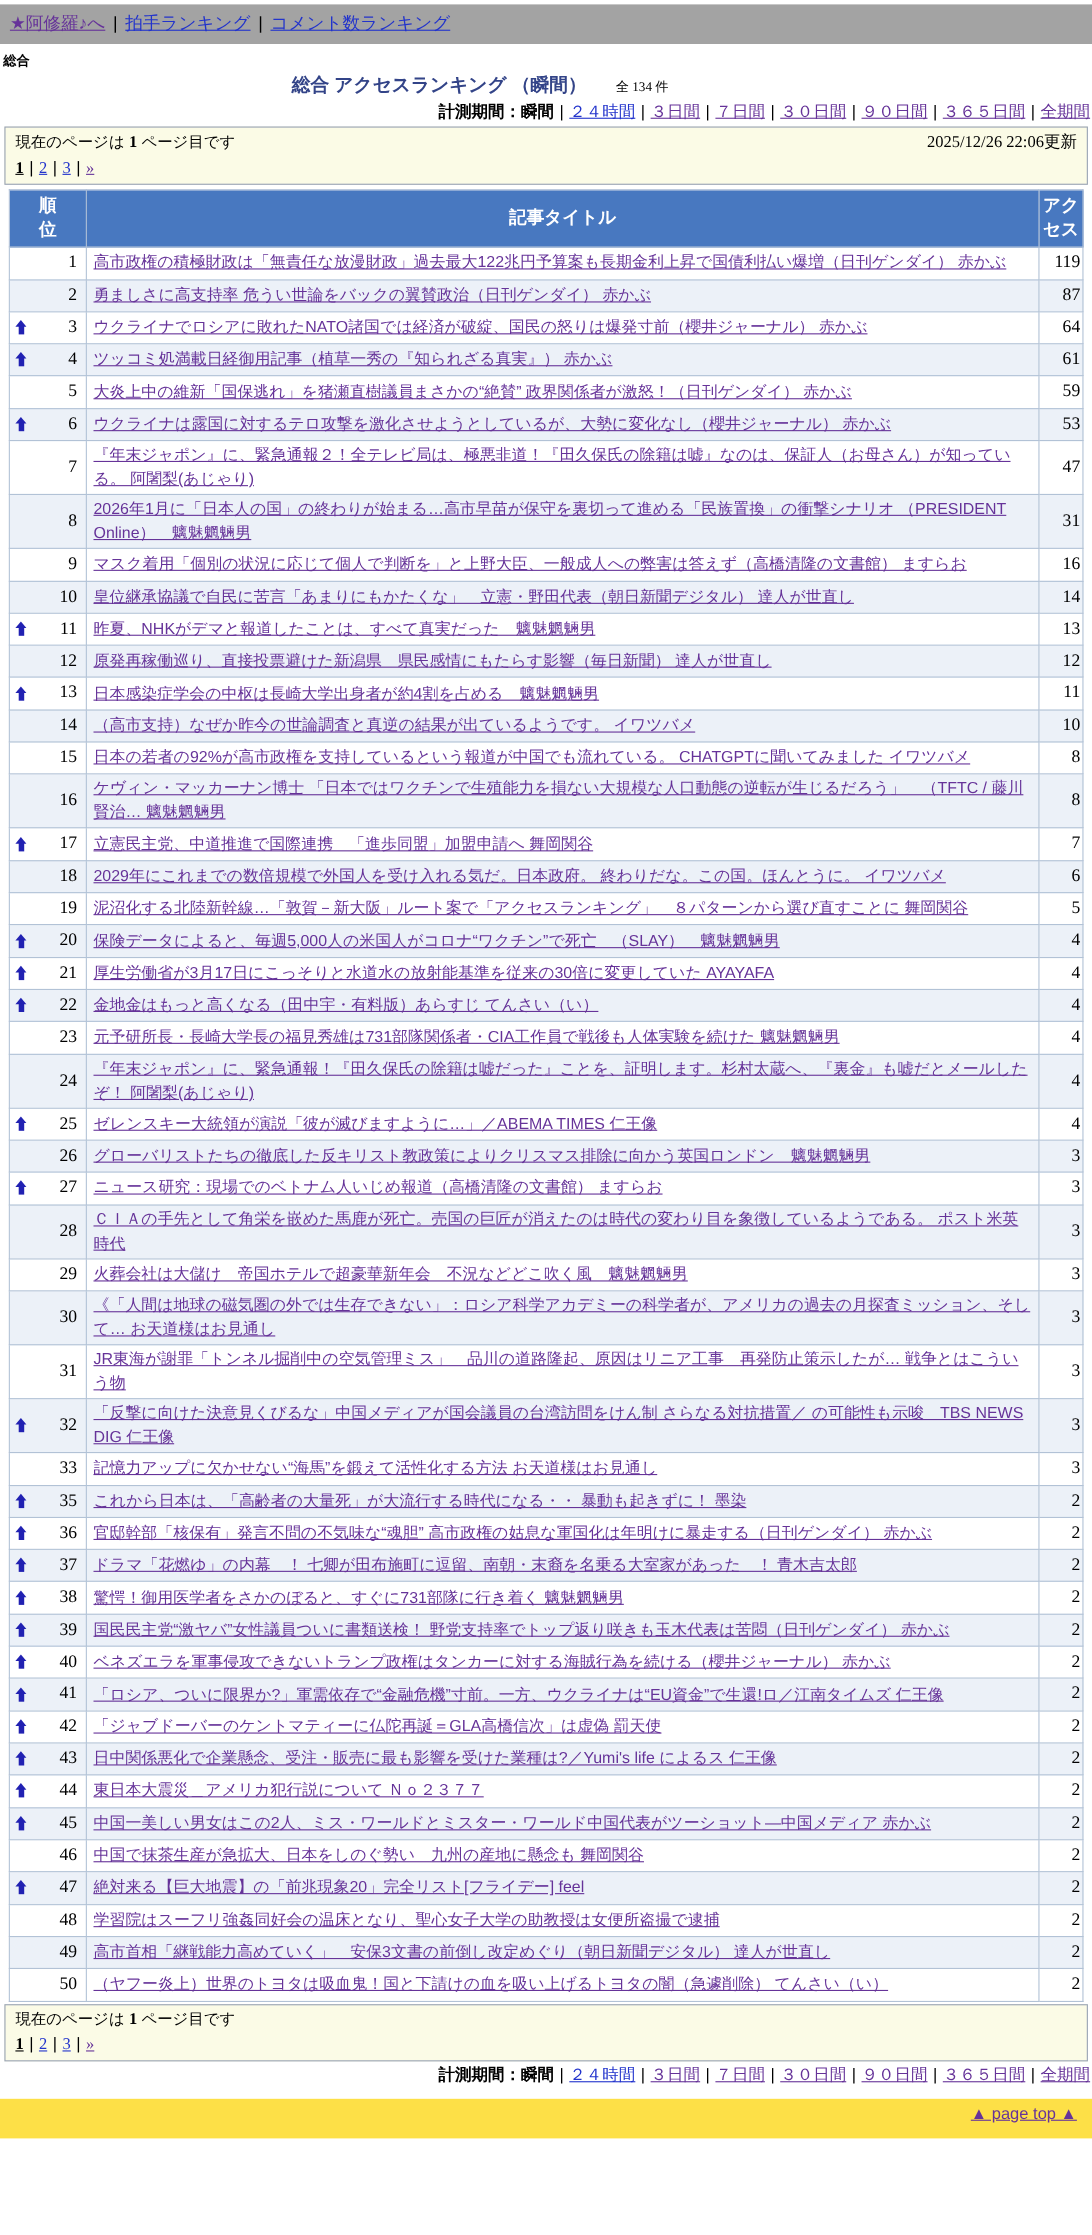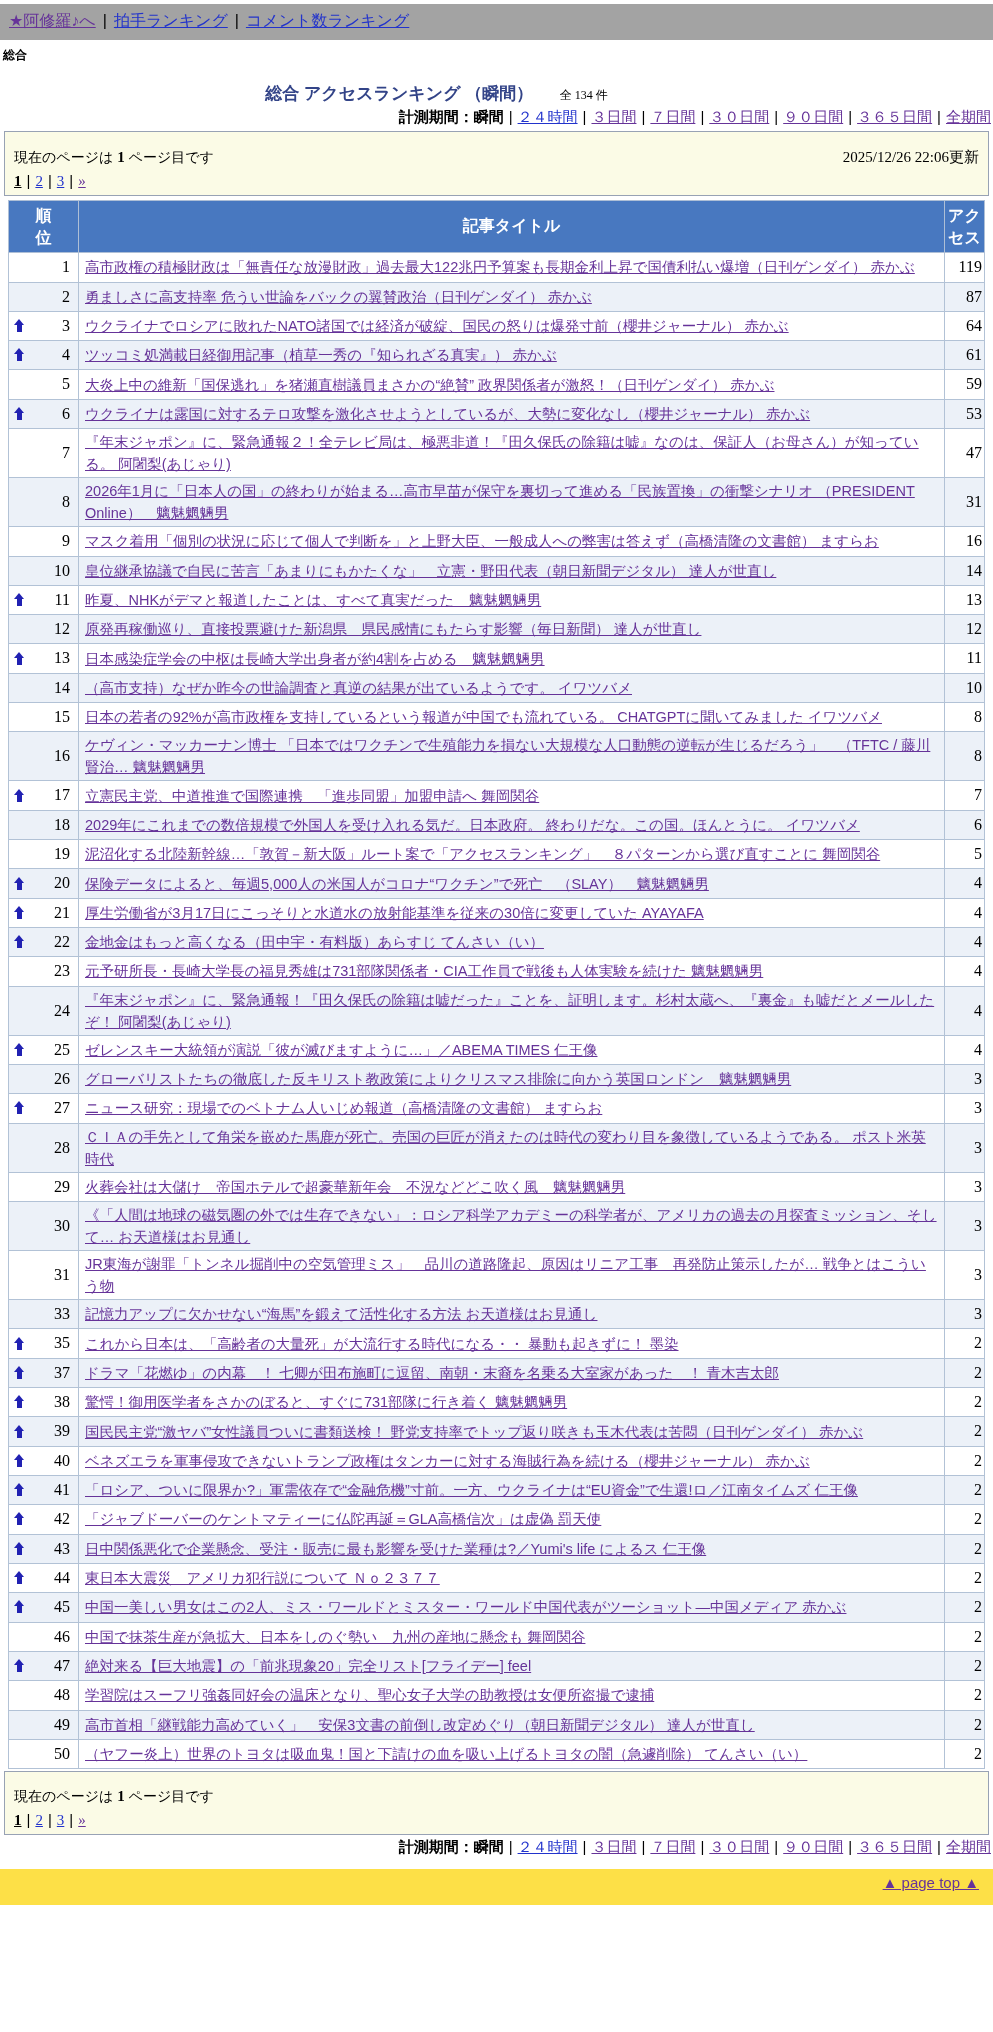--- a/index.html
+++ b/index.html
@@ -2,29 +2,29 @@
 <html><head>
 <meta charset="utf-8">
 <style>
   html,body{margin:0;padding:0;background:#ffffff;}
   body{width:993px;min-height:2032px;font-family:"Liberation Sans","DejaVu Sans",sans-serif;color:#000;}
   a{text-decoration:underline;cursor:pointer;}
   .lnk-blue{color:#2233cc;}
   .lnk-purple{color:#663399;}
   .topnav{background:#a3a3a3;margin-top:4px;padding:7px 9px 8px;font-size:16px;}
   .topnav .sep{margin:0 7px;color:#000;}
-  .section-label{font-size:12px;font-weight:bold;margin:7px 0 18px 3px;}
+  .section-label{font-size:12px;font-weight:bold;margin:7px 0 2px 3px;}
   .title-line{text-align:center;margin:2px 120px 2px 0;}
   .page-title{color:#334488;font-weight:bold;font-size:17px;}
   .total-count{font-size:12px;margin-left:22px;font-family:"Liberation Serif",serif;}
   .period-line{text-align:right;font-size:15px;margin:3px 2px 4px 0;white-space:nowrap;}
   .period-label{font-weight:bold;}
   .period-current{font-weight:bold;color:#000;}
   .period-line .sep{margin:0 5px;}
-  .info-box{background:#fbfbe6;border:1px solid #98a2b4;margin:2px 4px;padding:16px 9px 5px;font-size:14px;}
+  .info-box{background:#fbfbe6;border:1px solid #98a2b4;margin:2px 4px;padding:4px 9px 5px;font-size:14px;}
   .info-row{display:flex;justify-content:space-between;align-items:center;}
   .pg-num{font-weight:bold;font-family:"Liberation Serif",serif;font-size:15px;}
   .updated{font-family:"Liberation Serif",serif;font-size:15px;}
   .pager{margin-top:5px;font-family:"Liberation Serif",serif;font-size:15px;}
   .pager .sep{margin:0 5px;font-family:"Liberation Sans",sans-serif;}
   .pager .current{font-weight:bold;text-decoration:underline;color:#000;}
   .pager a{color:#2233cc;}
   .pager a.lnk-purple{color:#663399;}
   table.rank-table{border-collapse:collapse;margin:4px 8px 2px;width:977px;table-layout:fixed;}
   .rank-table th{background:#4878c0;color:#fff;font-size:16px;font-weight:bold;border:1px solid #aebfd6;padding:4px 2px;text-align:center;vertical-align:middle;}
@@ -371,34 +371,54 @@
             <span class="rank-inner">
               <span class="rank-num">31</span>
             </span>
           </td>
           <td class="title-cell"><a class="title-link">JR東海が謝罪「トンネル掘削中の空気管理ミス」　品川の道路隆起、原因はリニア工事　再発防止策示したが… 戦争とはこういう物</a></td>
           <td class="access-cell">3</td>
         </tr>
         <tr>
           <td class="rank-cell">
             <span class="rank-inner">
+              <span class="up-arrow"></span>
+              <span class="rank-num">32</span>
+            </span>
+          </td>
+          <td class="title-cell"><a class="title-link">「反撃に向けた決意見くびるな」中国メディアが国会議員の台湾訪問をけん制 さらなる対抗措置／ の可能性も示唆　TBS NEWS DIG 仁王像</a></td>
+          <td class="access-cell">3</td>
+        </tr>
+        <tr>
+          <td class="rank-cell">
+            <span class="rank-inner">
               <span class="rank-num">33</span>
             </span>
           </td>
           <td class="title-cell"><a class="title-link">記憶力アップに欠かせない“海馬”を鍛えて活性化する方法 お天道様はお見通し</a></td>
           <td class="access-cell">3</td>
         </tr>
         <tr>
           <td class="rank-cell">
             <span class="rank-inner">
               <span class="up-arrow"></span>
               <span class="rank-num">35</span>
             </span>
           </td>
           <td class="title-cell"><a class="title-link">これから日本は、「高齢者の大量死」が大流行する時代になる・・ 暴動も起きずに！ 墨染</a></td>
+          <td class="access-cell">2</td>
+        </tr>
+        <tr>
+          <td class="rank-cell">
+            <span class="rank-inner">
+              <span class="up-arrow"></span>
+              <span class="rank-num">36</span>
+            </span>
+          </td>
+          <td class="title-cell"><a class="title-link">官邸幹部「核保有」発言不問の不気味な“魂胆” 高市政権の姑息な軍国化は年明けに暴走する（日刊ゲンダイ） 赤かぶ</a></td>
           <td class="access-cell">2</td>
         </tr>
         <tr>
           <td class="rank-cell">
             <span class="rank-inner">
               <span class="up-arrow"></span>
               <span class="rank-num">37</span>
             </span>
           </td>
           <td class="title-cell"><a class="title-link">ドラマ「花燃ゆ」の内幕　！ 七卿が田布施町に逗留、南朝・末裔を名乗る大室家があった　！ 青木吉太郎</a></td>

